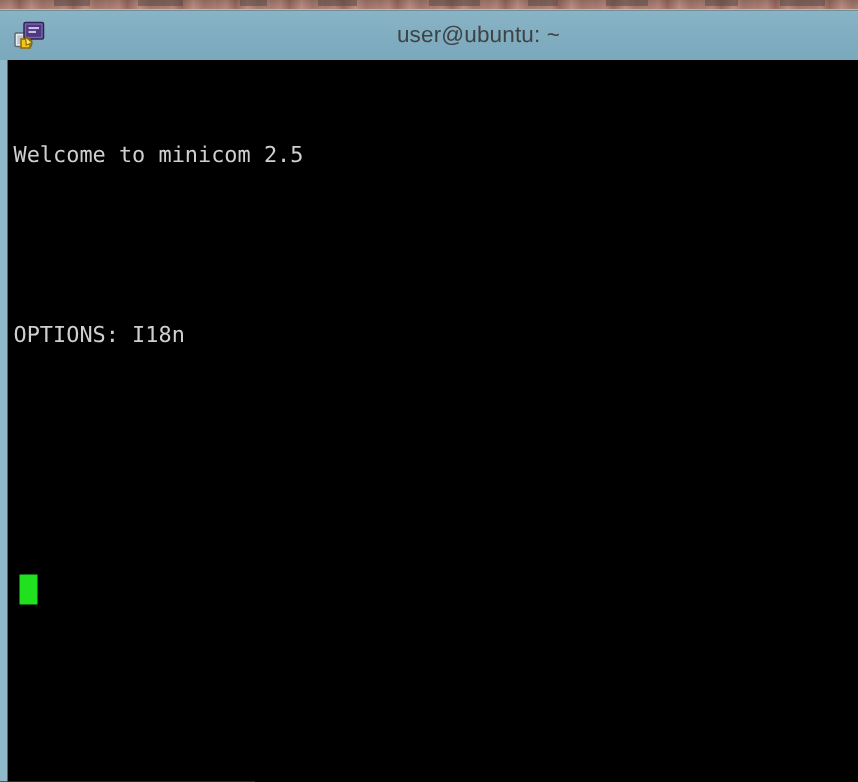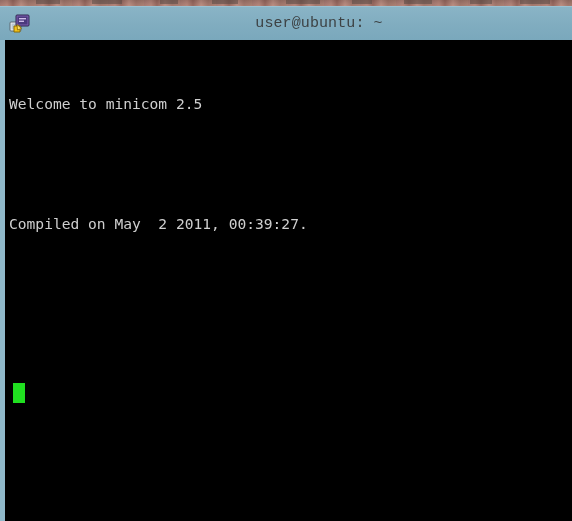--- a/index.html
+++ b/index.html
@@ -65,21 +65,21 @@
   }
 
   #titlebar-title {
     position: absolute;
     left: 0;
     top: 0;
     width: 572px;
     height: 34px;
     line-height: 34px;
     text-align: center;
-    font-family: Liberation Mono, monospace;
+    font-family: Liberation Sans, sans-serif;
     font-size: 15px;
     color: #3d4244;
     letter-spacing: .1px;
     padding-left: 66px;
     box-sizing: border-box;
   }
 
   
   #terminal-frame {
     position: absolute;
@@ -176,21 +176,21 @@
 
   <div id="terminal-frame">
 
     <div id="left-border"></div>
 
     <div id="terminal-body">
 
       <div id="terminal-text">
         <div class="term-line">Welcome to minicom 2.5</div>
         <div class="term-line blank"></div>
-        <div class="term-line">Compiled on May  2 2011, 00:39:27.</div>
+        <div class="term-line">OPTIONS: I18n</div>
         <div class="term-line blank"></div>
         <div class="term-line blank"></div>
         
         
         
         
         
         
       </div>
 

